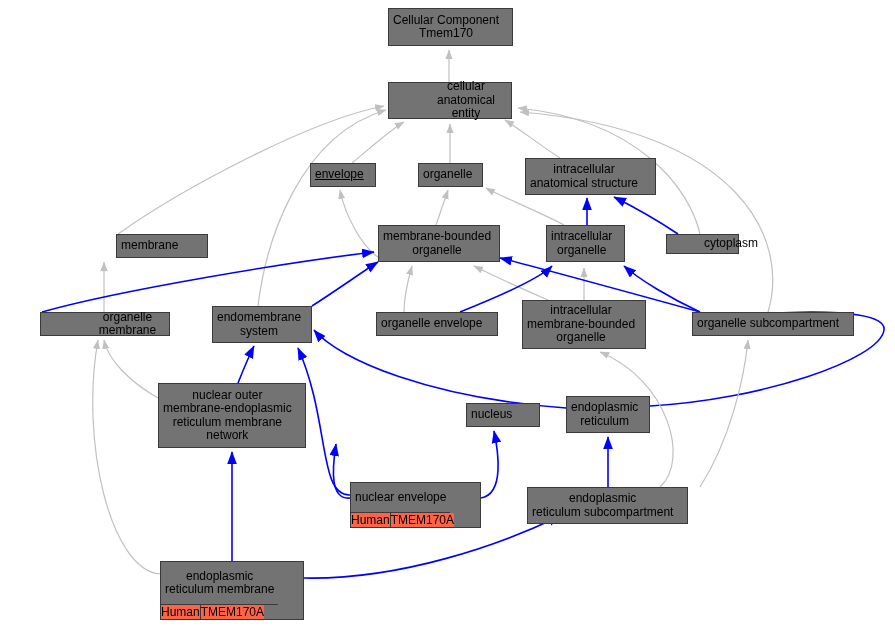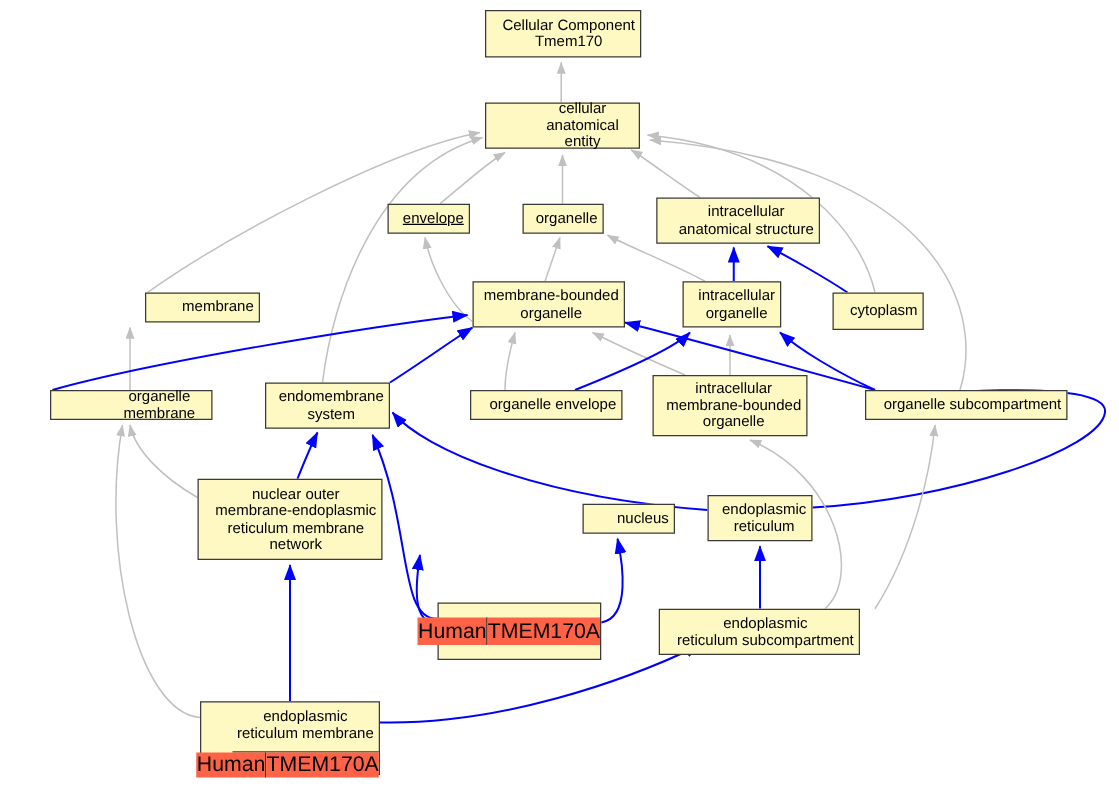--- a/index.html
+++ b/index.html
@@ -22,24 +22,24 @@
     position: absolute;
     left: 0;
     top: 0;
     width: 895px;
     height: 632px;
   }
   .node {
     position: absolute;
     box-sizing: border-box;
     border: 1px solid #3a3a3a;
-    background: #fef9c3;
+    background: #737373;
     display: flex;
     flex-direction: column;
-    align-items: flex-end;
+    align-items: flex-start;
     justify-content: center;
   }
   .node .node-title {
     text-align: center;
     font-size: 12px;
     line-height: 13.5px;
     color: #000000;
     padding: 3px 4px;
     white-space: pre-line;
     flex: 1 1 auto;
@@ -54,21 +54,21 @@
   .gene-row {
     display: flex;
     flex-direction: row;
     height: 22px;
   }
   .gene-cell {
     flex: 1 1 0;
     display: flex;
     align-items: center;
     justify-content: center;
-    font-size: 17px;
+    font-size: 12px;
     color: #000000;
     background: #ff6347;
   }
   .gene-cell.species {
     border-right: 1px solid #3a3a3a;
   }
 </style>
 </head>
 <body>
 
@@ -143,21 +143,21 @@
         <div class="node-title">membrane</div>
       </div>
       <div class="node" style="left: 378px; top: 225px; width: 122px; height: 37px;">
         <div class="node-title">membrane-bounded
 organelle</div>
       </div>
       <div class="node" style="left: 546px; top: 225px; width: 79px; height: 37px;">
         <div class="node-title">intracellular
 organelle</div>
       </div>
-      <div class="node" style="left: 666px; top: 234px; width: 73px; height: 30px;">
+      <div class="node" style="left: 666px; top: 234px; width: 73px; height: 20px; padding-left: 33px;">
         <div class="node-title">cytoplasm</div>
       </div>
       <div class="node" style="left: 40px; top: 312px; width: 130px; height: 24px; padding-left: 45px;">
         <div class="node-title">organelle membrane</div>
       </div>
       <div class="node" style="left: 212px; top: 306px; width: 100px; height: 37px;">
         <div class="node-title">endomembrane
 system</div>
       </div>
       <div class="node" style="left: 376px; top: 312px; width: 122px; height: 24px;">
@@ -178,20 +178,21 @@
 network</div>
       </div>
       <div class="node" style="left: 466px; top: 403px; width: 74px; height: 24px;">
         <div class="node-title">nucleus</div>
       </div>
       <div class="node" style="left: 566px; top: 396px; width: 84px; height: 37px;">
         <div class="node-title">endoplasmic
 reticulum</div>
       </div>
       <div class="node has-gene" style="left: 350px; top: 482px; width: 131px; height: 46px;">
+        <div class="node-title" style="height: 23px;">nuclear envelope</div>
         <div class="gene-row">
           <div class="gene-cell species">Human</div>
           <div class="gene-cell symbol">TMEM170A</div>
         </div>
       </div>
       <div class="node" style="left: 527px; top: 487px; width: 161px; height: 37px;">
         <div class="node-title">endoplasmic
 reticulum subcompartment</div>
       </div>
       <div class="node has-gene" style="left: 160px; top: 561px; width: 144px; height: 59px;">

